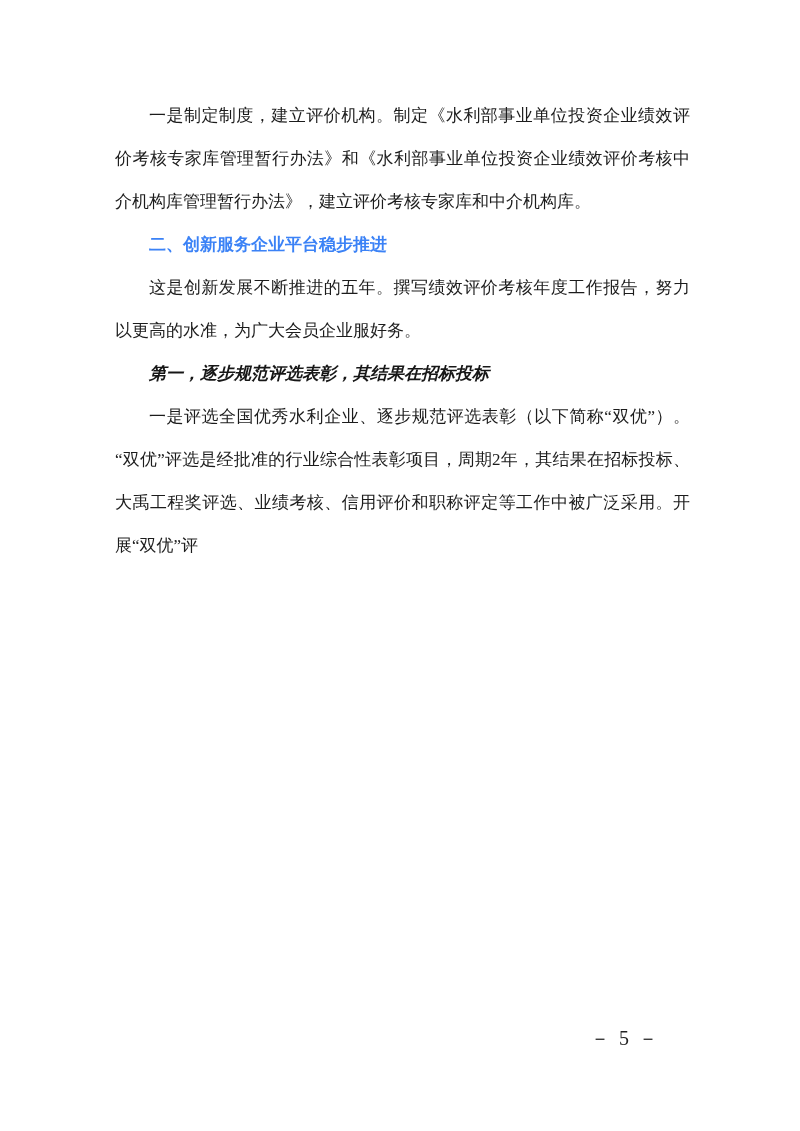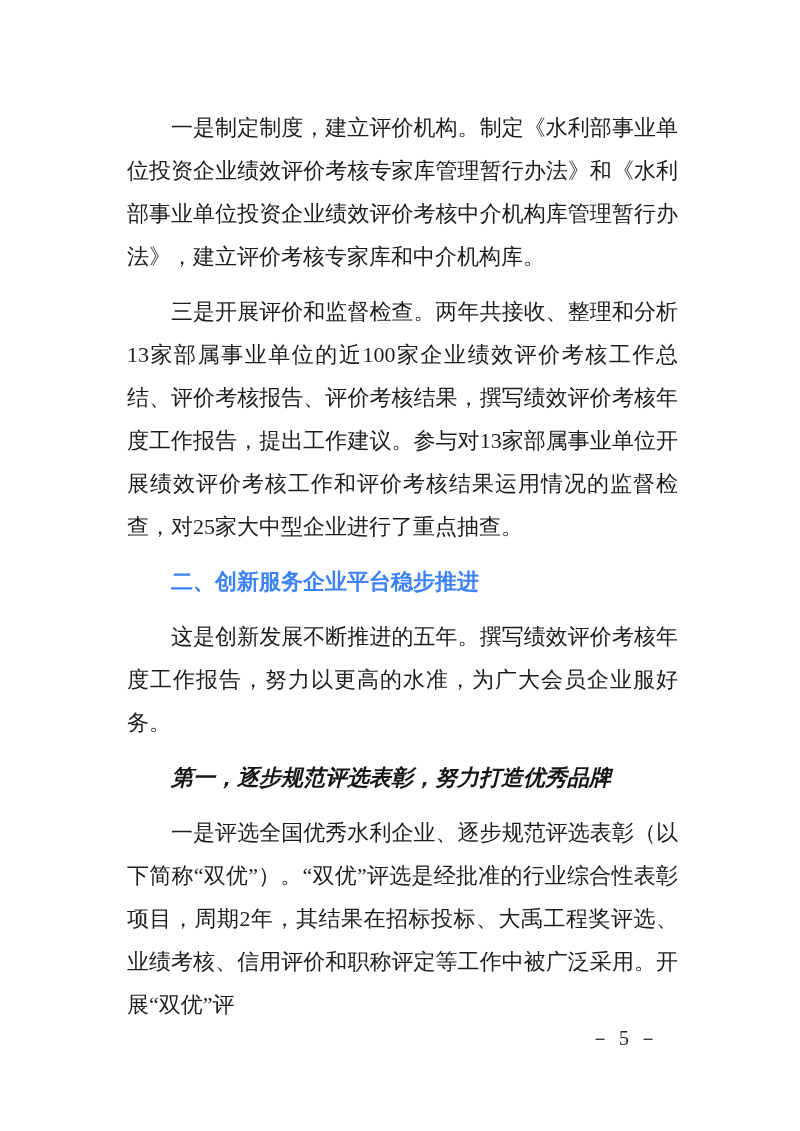--- a/index.html
+++ b/index.html
@@ -16,23 +16,23 @@
     color: #1a1a1a;
     font-family: "Liberation Serif", "DejaVu Serif", serif;
   }
   .doc-body {
     position: absolute;
     left: 115px;
     top: 94px;
     width: 575px;
   }
   .doc-body p, .doc-body h2, .doc-body h3 {
-    margin: 12px;
+    margin: 0;
     padding: 0;
-    font-size: 22px;
+    font-size: 17px;
     line-height: 43px;
     text-indent: 2em;
     text-align: justify;
     text-justify: inter-character;
     word-break: break-all;
     overflow-wrap: break-word;
   }
   .paragraph {
     font-weight: normal;
     color: #1c1c1c;
@@ -57,20 +57,19 @@
     font-family: "Liberation Serif", "DejaVu Serif", serif;
     letter-spacing: 2px;
   }
 </style>
 </head>
 <body>
 
 <div class="doc-page">
   <div class="doc-body" id="content-root">
       <p class="paragraph">一是制定制度，建立评价机构。制定《水利部事业单位投资企业绩效评价考核专家库管理暂行办法》和《水利部事业单位投资企业绩效评价考核中介机构库管理暂行办法》，建立评价考核专家库和中介机构库。</p>
-      <p class="paragraph">三是开展评价和监督检查。两年共接收、整理和分析13家部属事业单位的近100家企业绩效评价考核工作总结、评价考核报告、评价考核结果，撰写绩效评价考核年度工作报告，提出工作建议。参与对13家部属事业单位开展绩效评价考核工作和评价考核结果运用情况的监督检查，对25家大中型企业进行了重点抽查。</p>
       <h2 class="heading">二、创新服务企业平台稳步推进</h2>
       <p class="paragraph">这是创新发展不断推进的五年。撰写绩效评价考核年度工作报告，努力以更高的水准，为广大会员企业服好务。</p>
-      <h3 class="subheading">第一，逐步规范评选表彰，努力打造优秀品牌</h3>
+      <h3 class="subheading">第一，逐步规范评选表彰，其结果在招标投标</h3>
       <p class="paragraph">一是评选全国优秀水利企业、逐步规范评选表彰（以下简称“双优”）。“双优”评选是经批准的行业综合性表彰项目，周期2年，其结果在招标投标、大禹工程奖评选、业绩考核、信用评价和职称评定等工作中被广泛采用。开展“双优”评</p>
     </div>
   <div class="page-number">－ 5 －</div>
 </div>
 
 </body></html>

